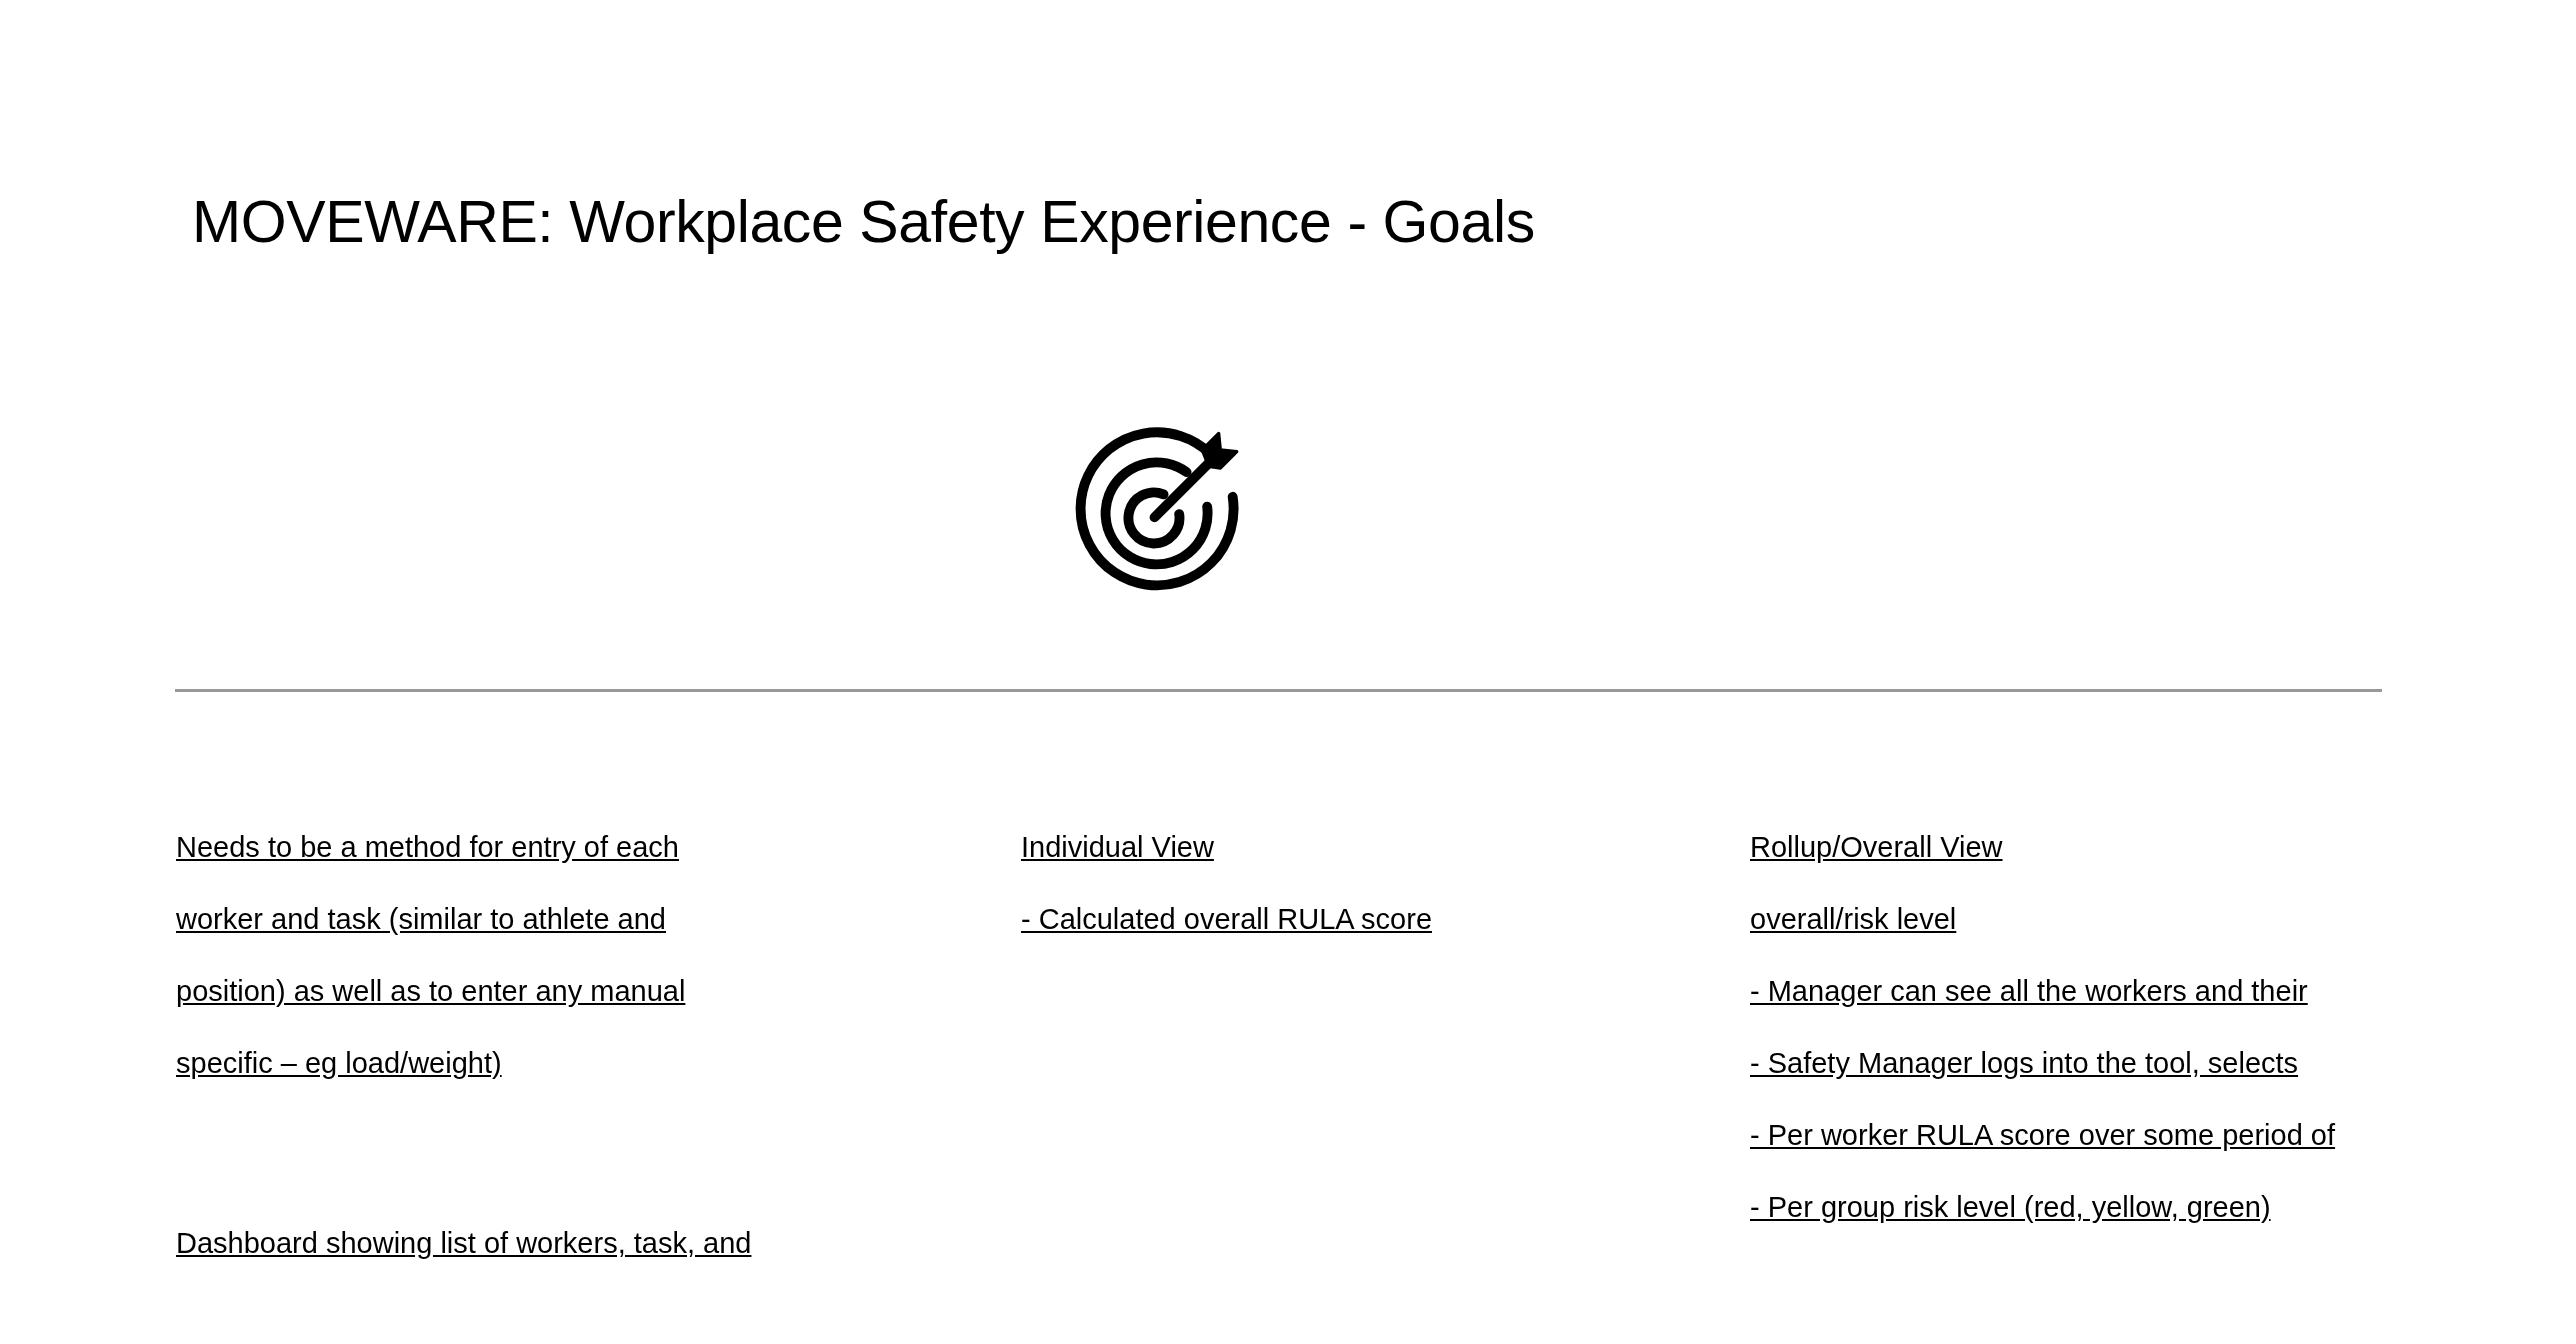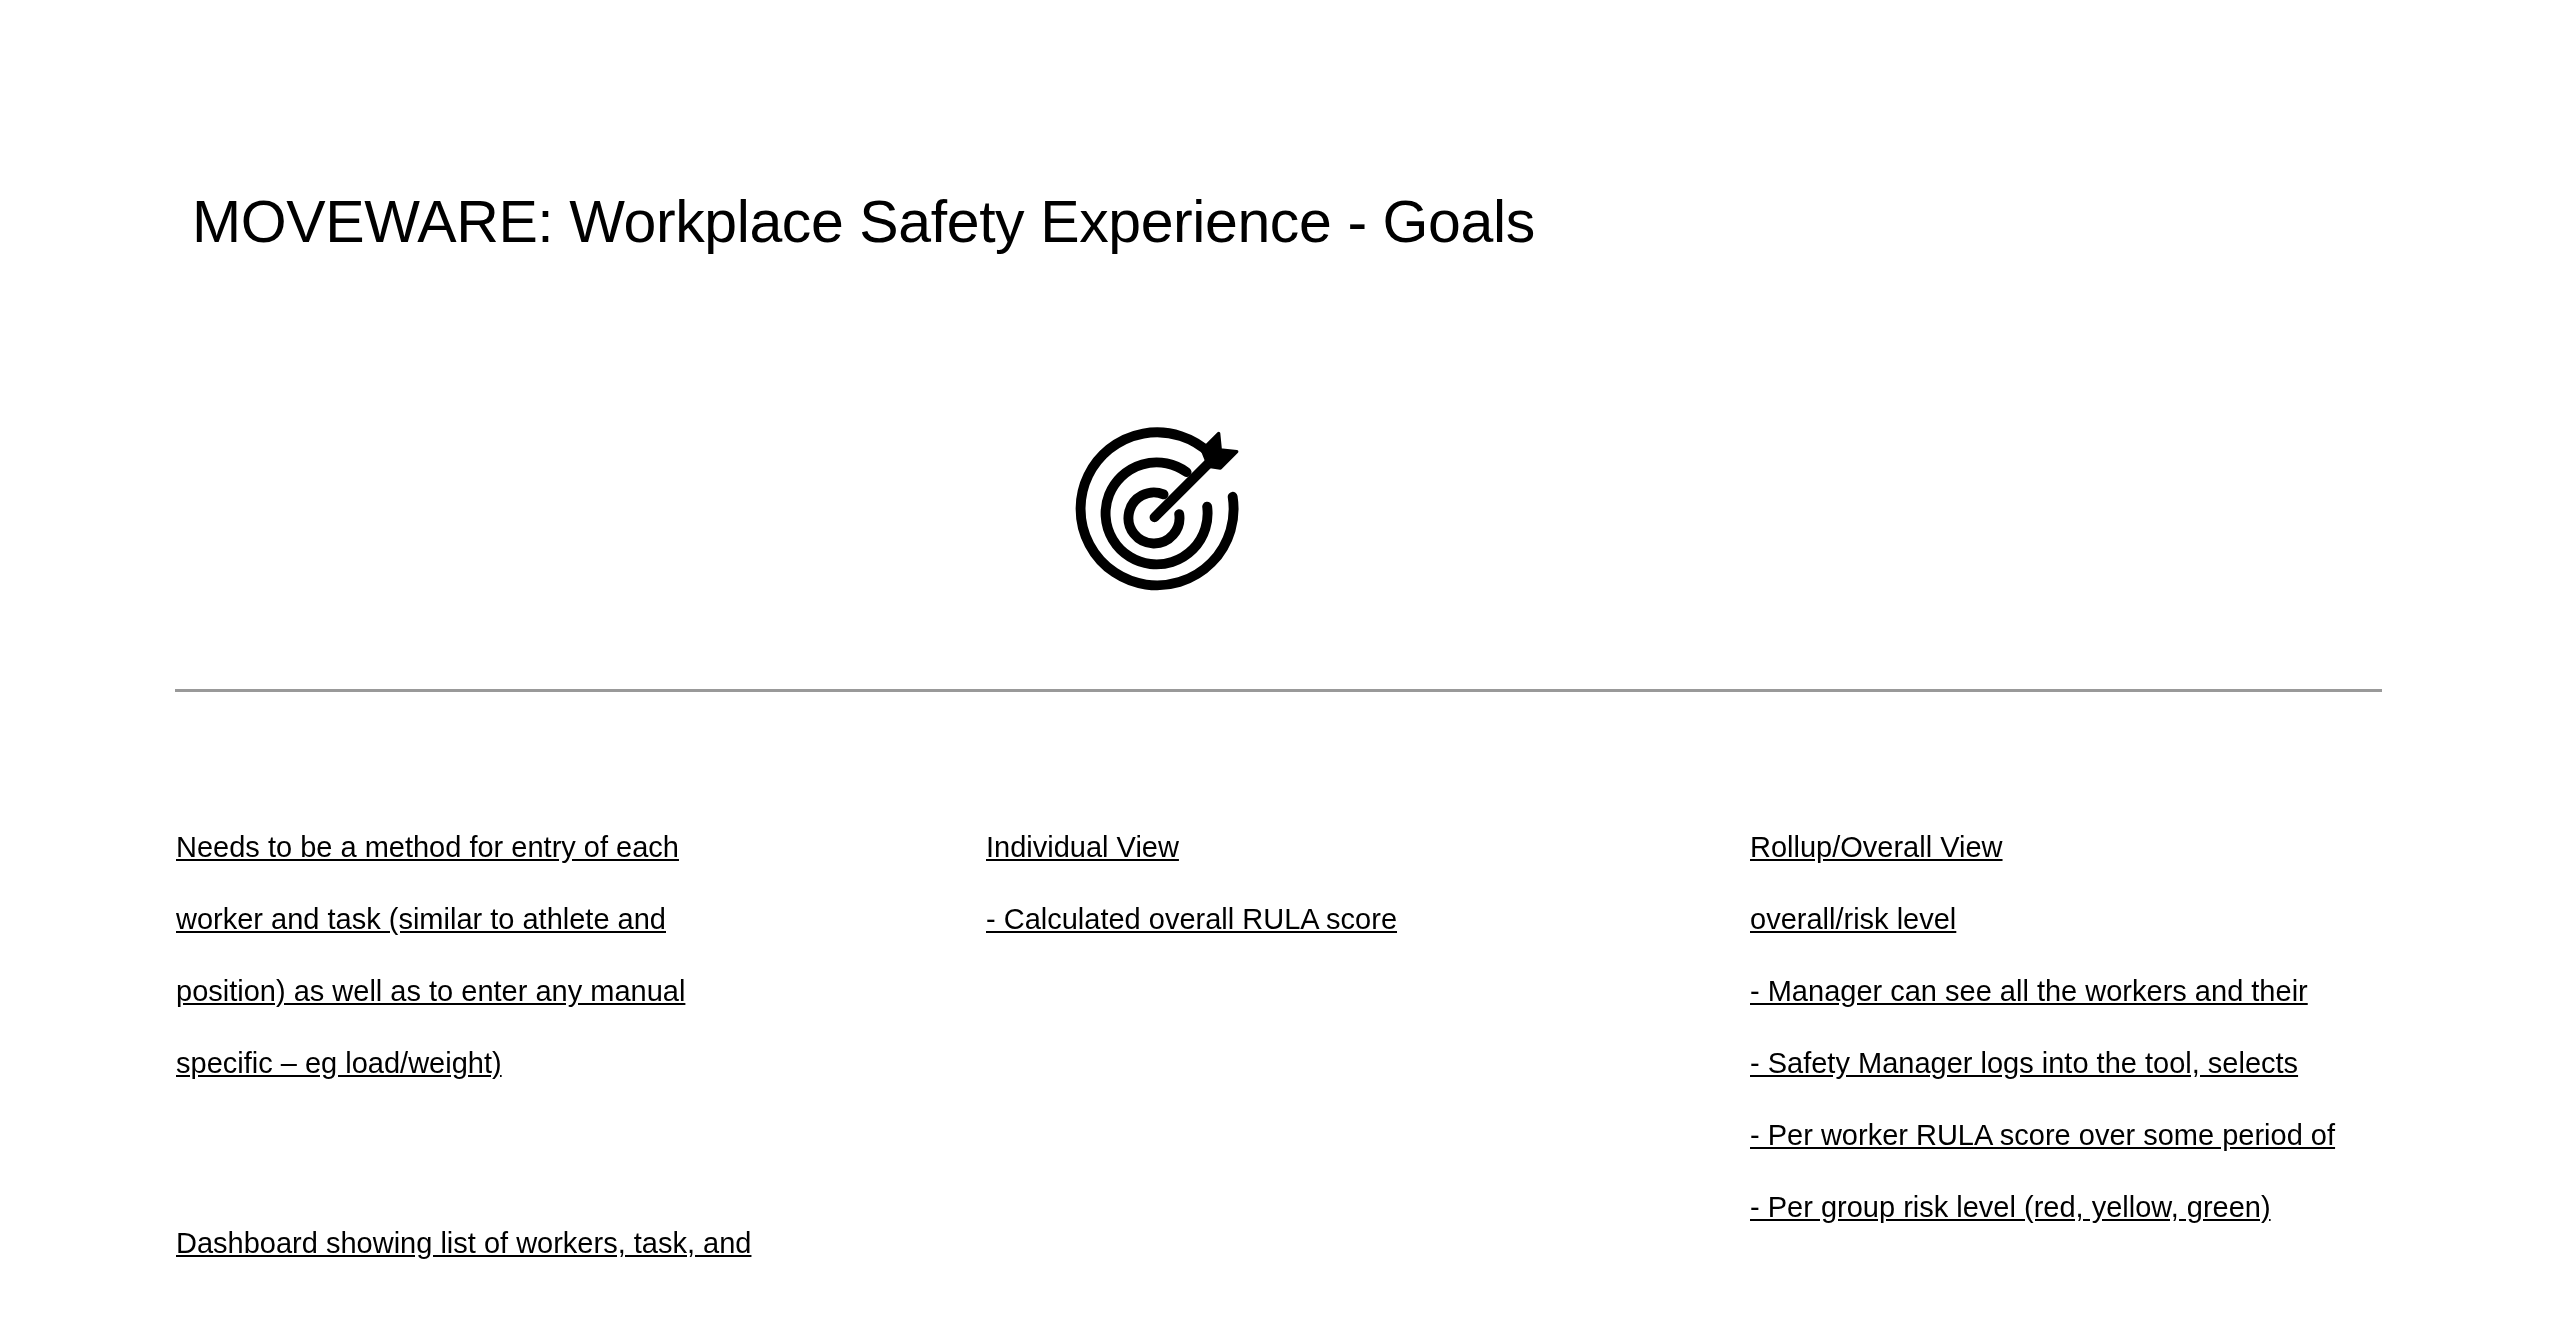--- a/index.html
+++ b/index.html
@@ -47,21 +47,21 @@
       font-size: 29px;
       line-height: 36px;
       white-space: pre-line;
     }
     .col p {
       margin: 0 0 36px 0;
     }
     .col p:last-child { margin-bottom: 0; }
     .col .line { display: block; white-space: nowrap; text-decoration: underline; }
     .col-1 { left: 176px; width: 627px; }
-    .col-2 { left: 986px; width: 643px; }
+    .col-2 { left: 1021px; width: 643px; }
     .col-3 { left: 1750px; width: 643px; }
   </style>
 </head>
 <body>
 
 <h1 class="title">MOVEWARE: Workplace Safety Experience - Goals</h1>
 
 <div class="target-icon">
   <svg width="181" height="181" viewBox="0 0 220 220" xmlns="http://www.w3.org/2000/svg">
     <g fill="none" stroke="#000" stroke-width="12" stroke-linecap="round">

